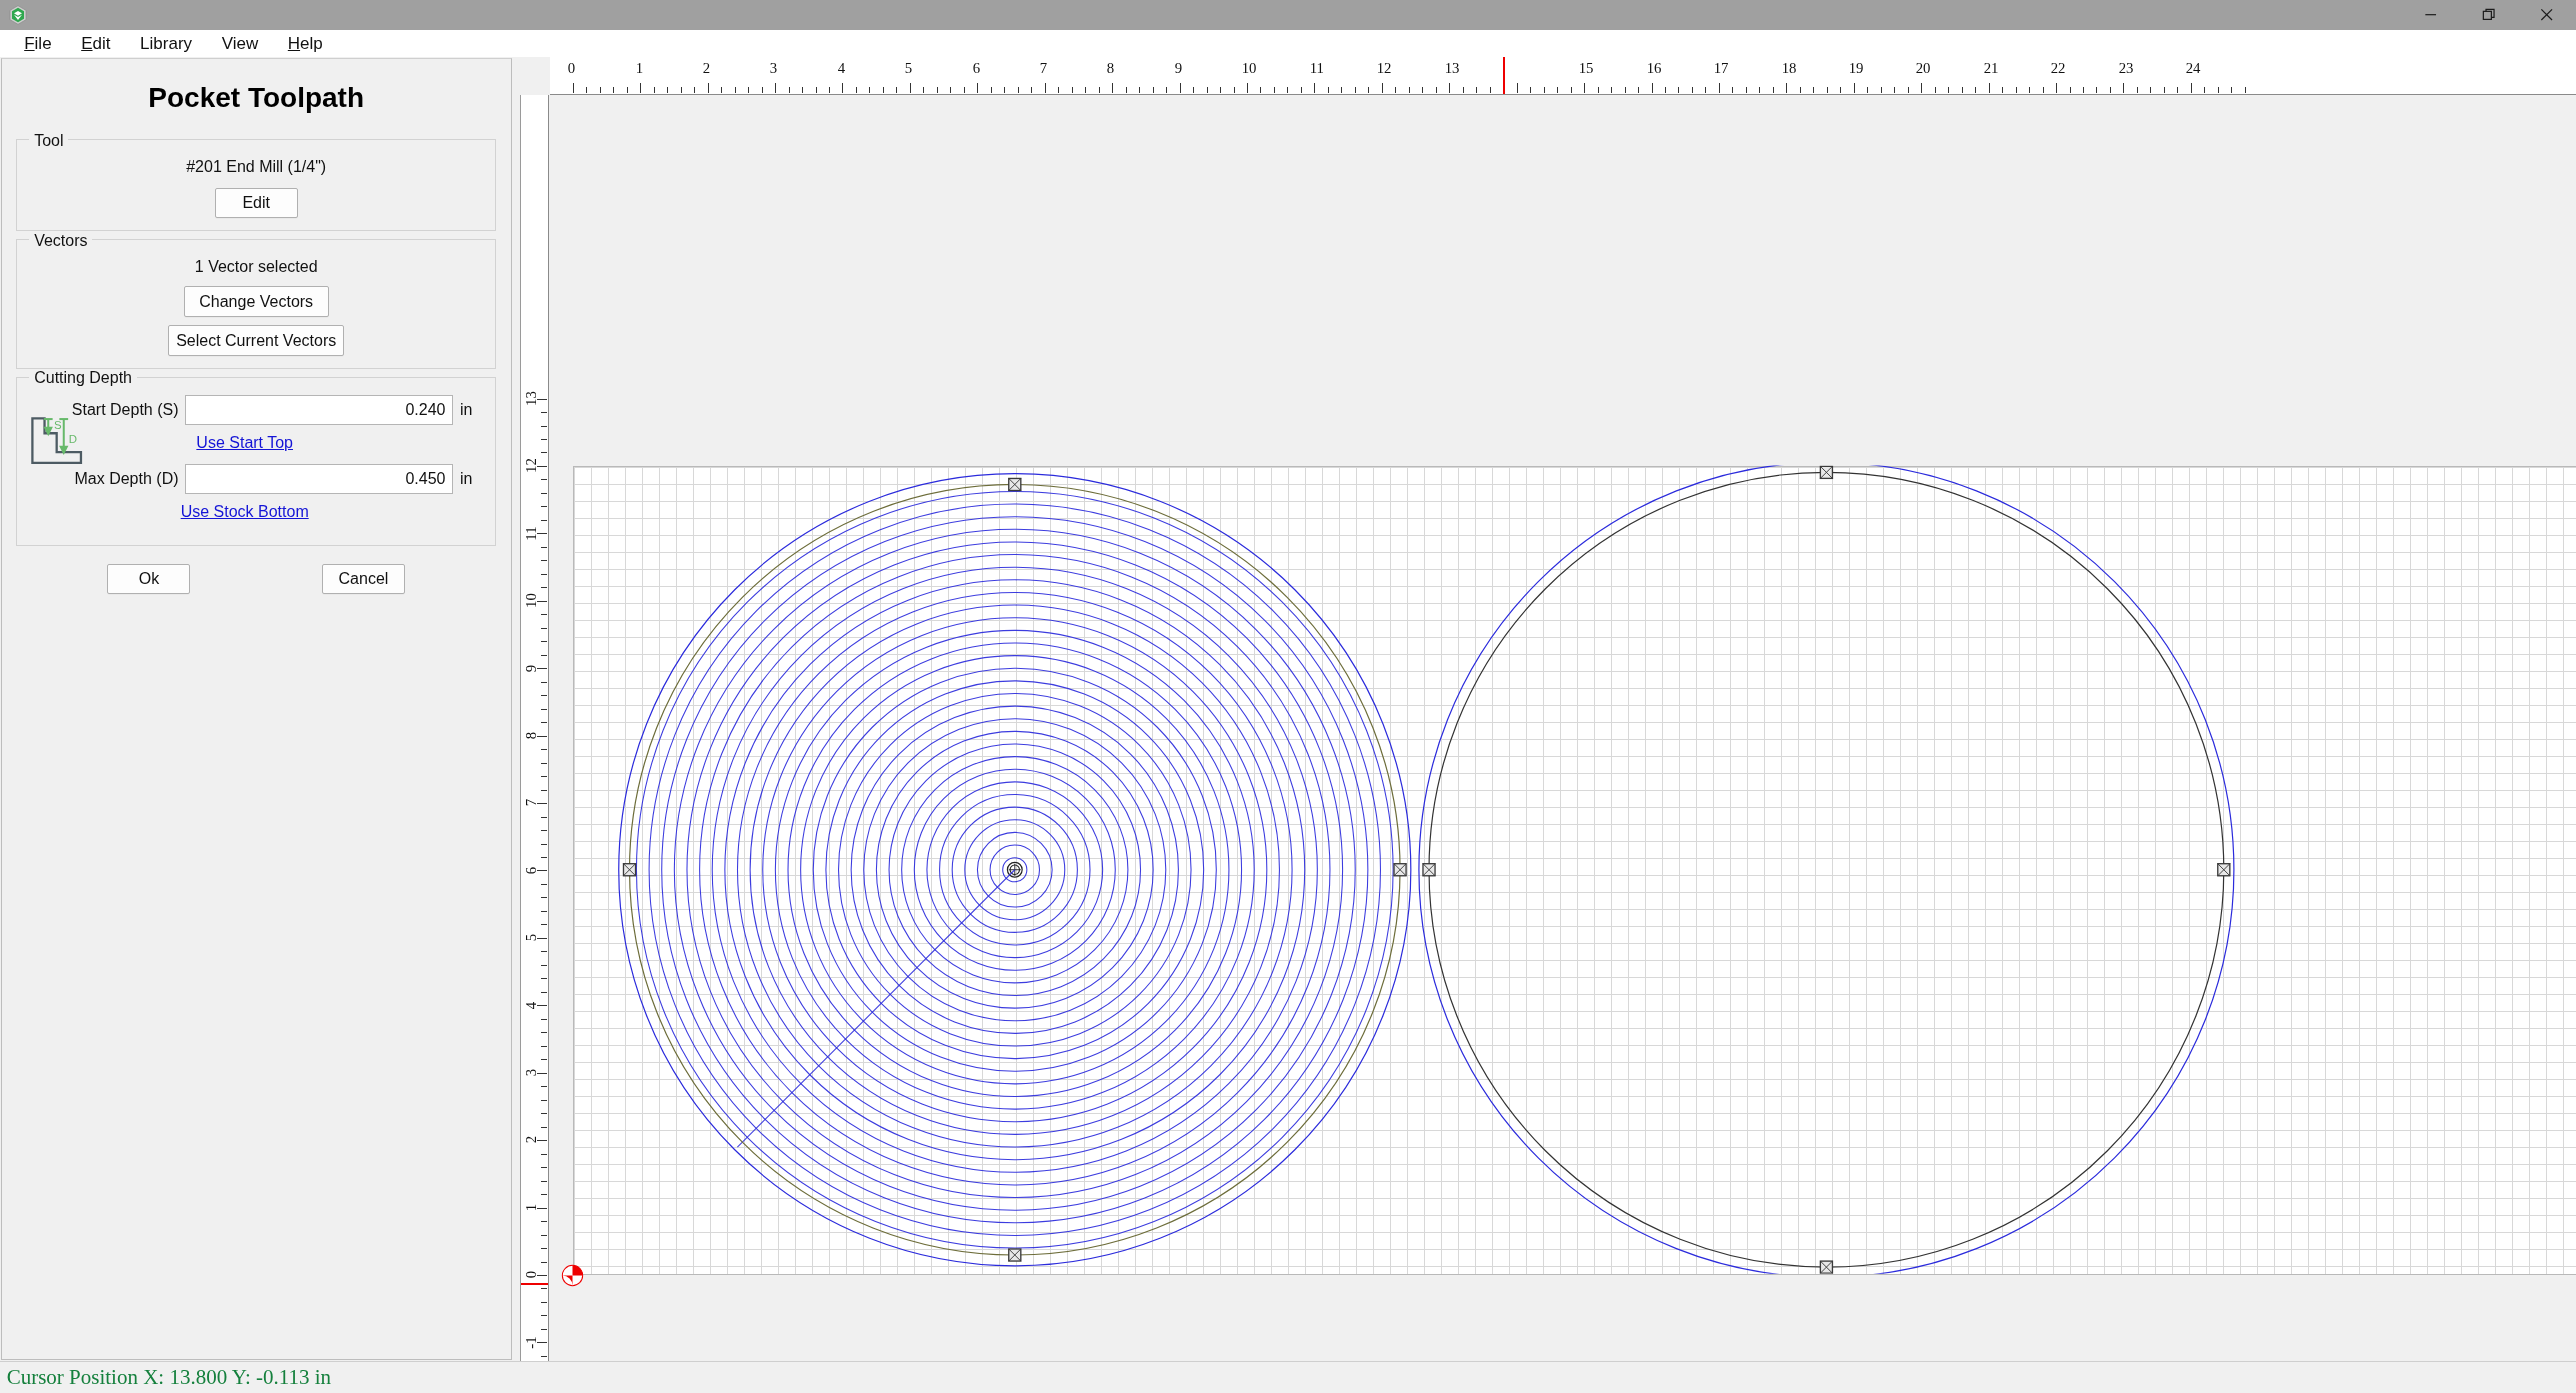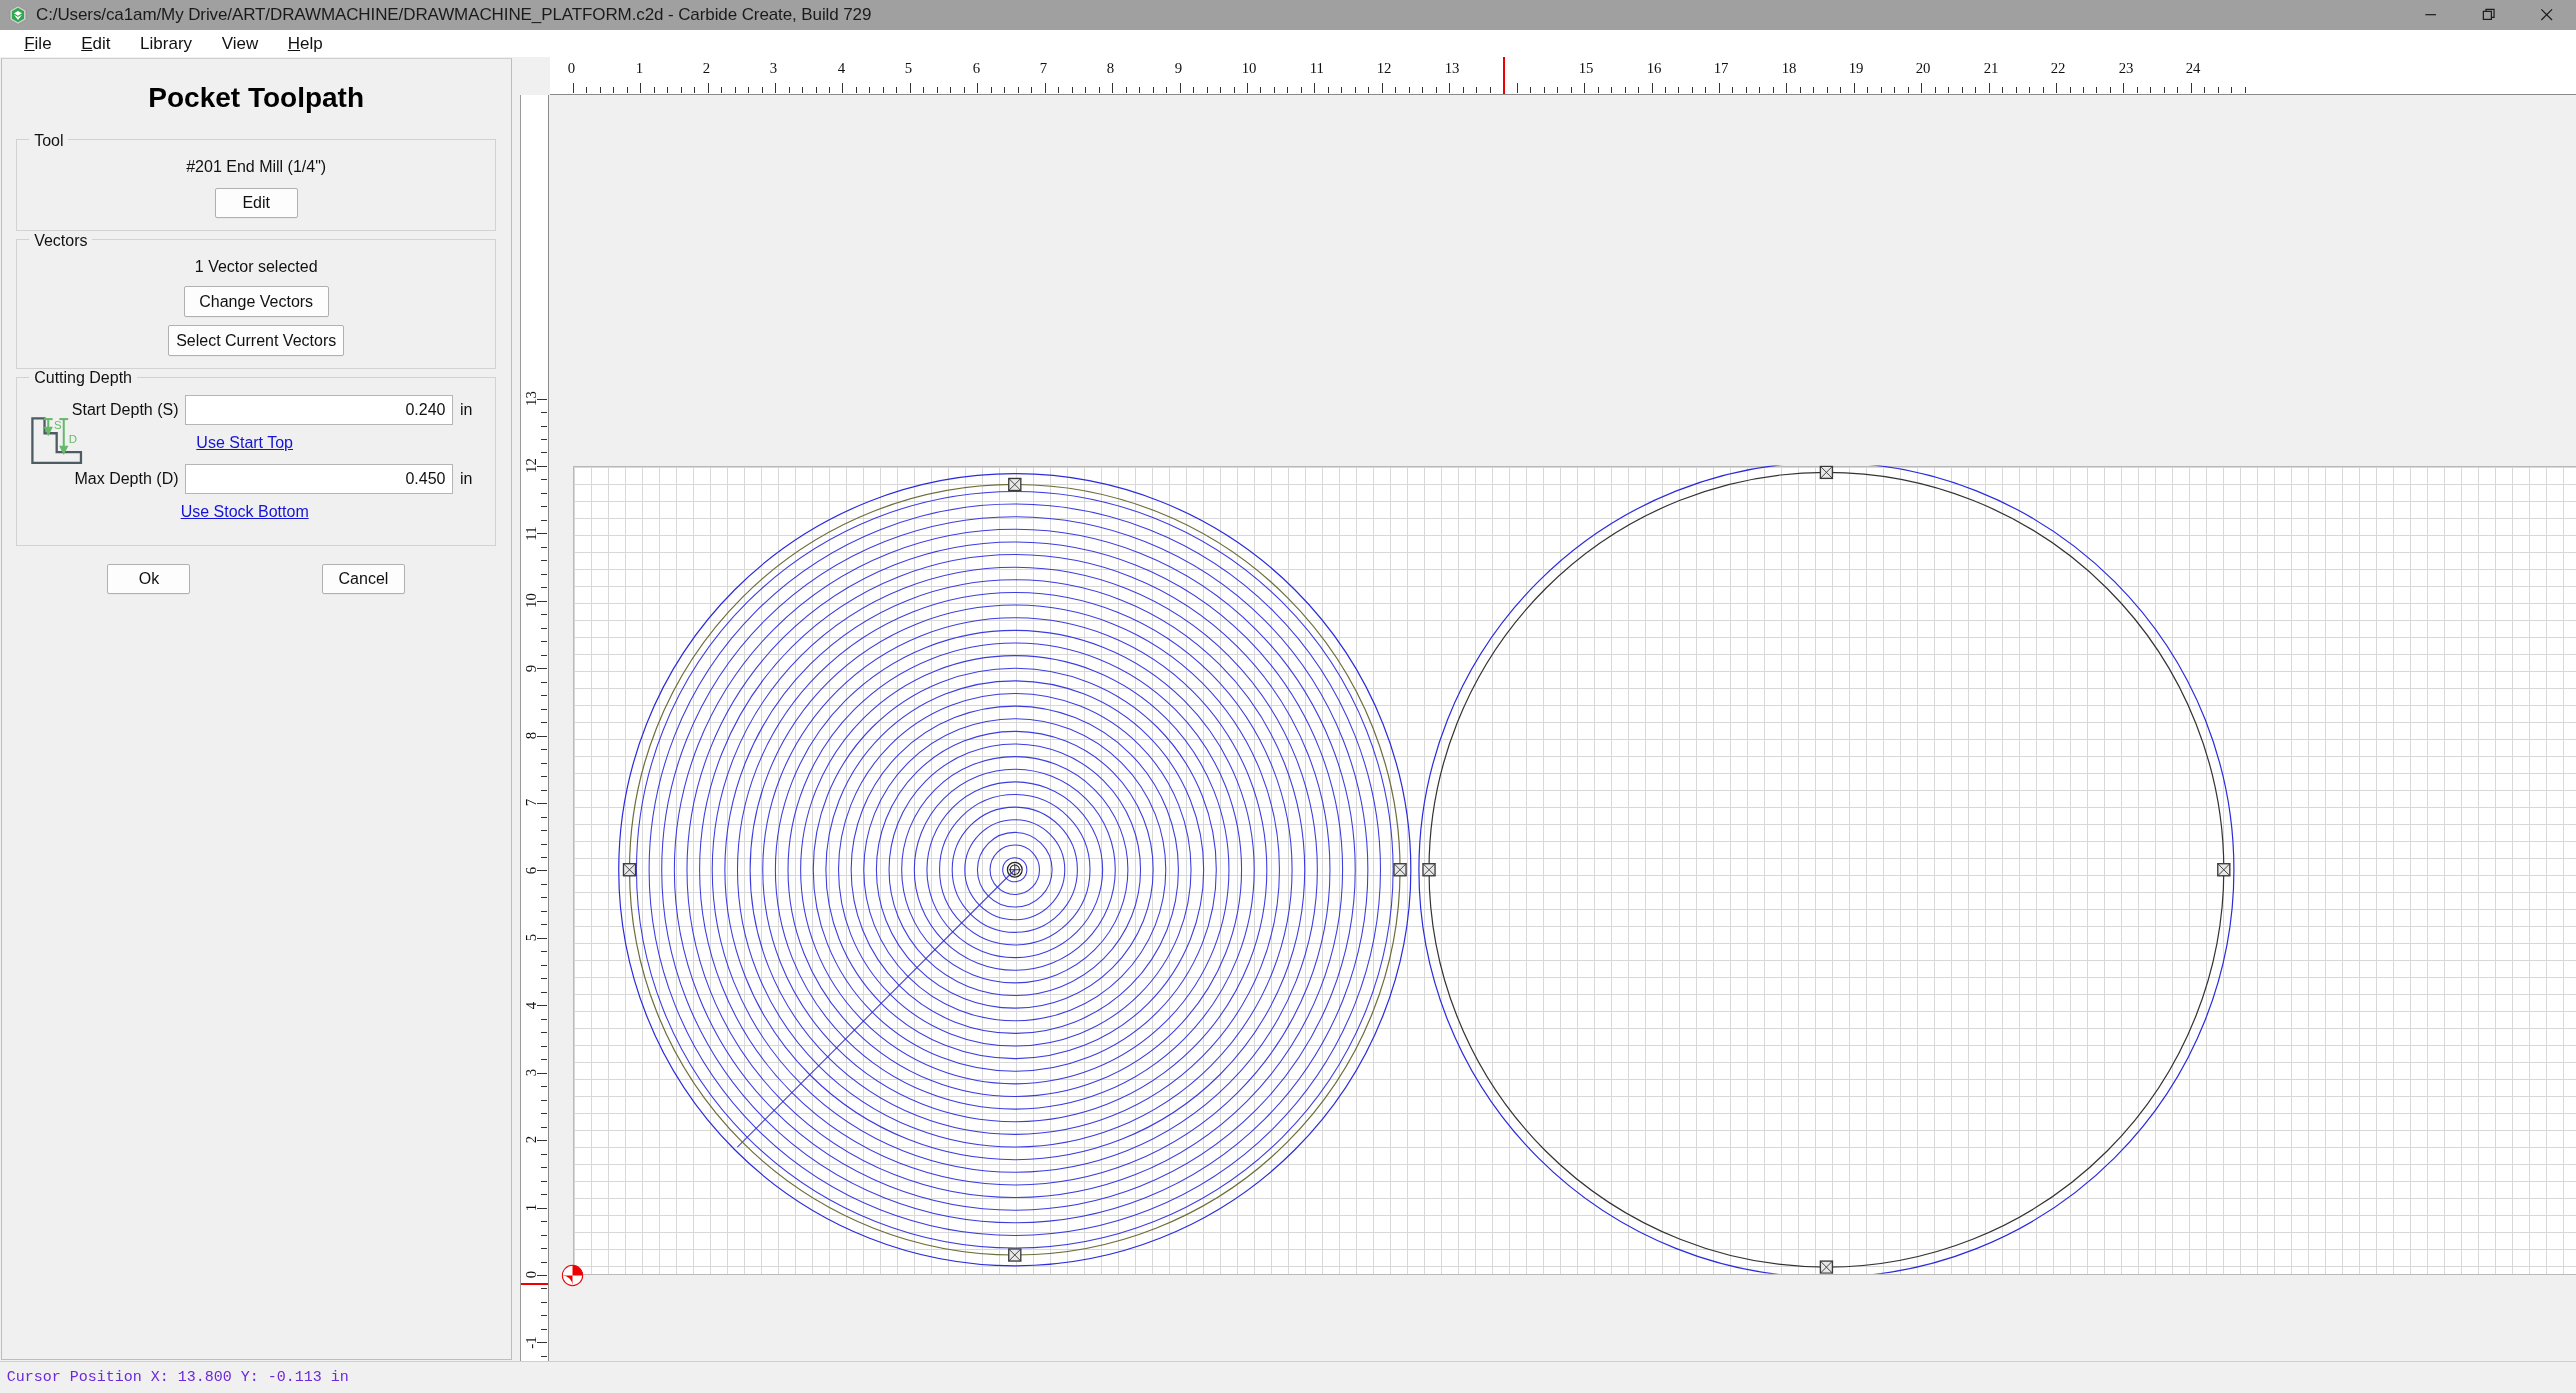--- a/index.html
+++ b/index.html
@@ -300,41 +300,40 @@
   .statusbar {
     flex: 0 0 32px;
     height: 32px;
     background: #f0f0f0;
     border-top: 0.7px solid #cfcfcf;
     display: flex;
     align-items: center;
     padding-left: 6.7px;
   }
   .status-text {
-    font-size: 15px;
-    color: #6d28d9;
-    font-family: Liberation Mono, monospace;
+    font-size: 21px;
+    color: #15803d;
+    font-family: Liberation Serif, serif;
     white-space: nowrap;
   }
 </style>
 </head>
 <body>
 
 <div id="app">
 
   <div class="titlebar">
     <div class="app-logo">
       <svg width="20" height="20" viewBox="0 0 30 30">
         <path d="M15 1 L27 8 L27 22 L15 29 L3 22 L3 8 Z" fill="#cfcfcf" stroke="#8a8a8a" stroke-width="1"></path>
         <path d="M15 4 L24 9.5 L24 20.5 L15 26 L6 20.5 L6 9.5 Z" fill="#2fa84f"></path>
         <path d="M15 9 L21 12.5 L15 16 L9 12.5 Z" fill="#ffffff"></path>
         <path d="M9 14.5 L15 18 L21 14.5 L15 22.5 Z" fill="#ffffff"></path>
       </svg>
     </div>
-    <div class="title-text">C:/Users/ca1am/My Drive/ART/DRAWMACHINE/DRAWMACHINE_PLATFORM.c2d - Carbide Create, Build 729</div>
     <div class="win-controls">
       <div class="win-btn">
         <svg width="17.4" height="17.4" viewBox="0 0 26 26">
             <line x1="5" y1="13" x2="21" y2="13" stroke="#1b1b1b" stroke-width="1.8"></line>
           </svg>
       </div>
       <div class="win-btn">
         <svg width="17.4" height="17.4" viewBox="0 0 26 26">
           <rect x="5" y="8" width="12" height="12" fill="none" stroke="#1b1b1b" stroke-width="1.8"></rect>
           <path d="M9 8 L9 5 L21 5 L21 17 L17 17" fill="none" stroke="#1b1b1b" stroke-width="1.8"></path>

